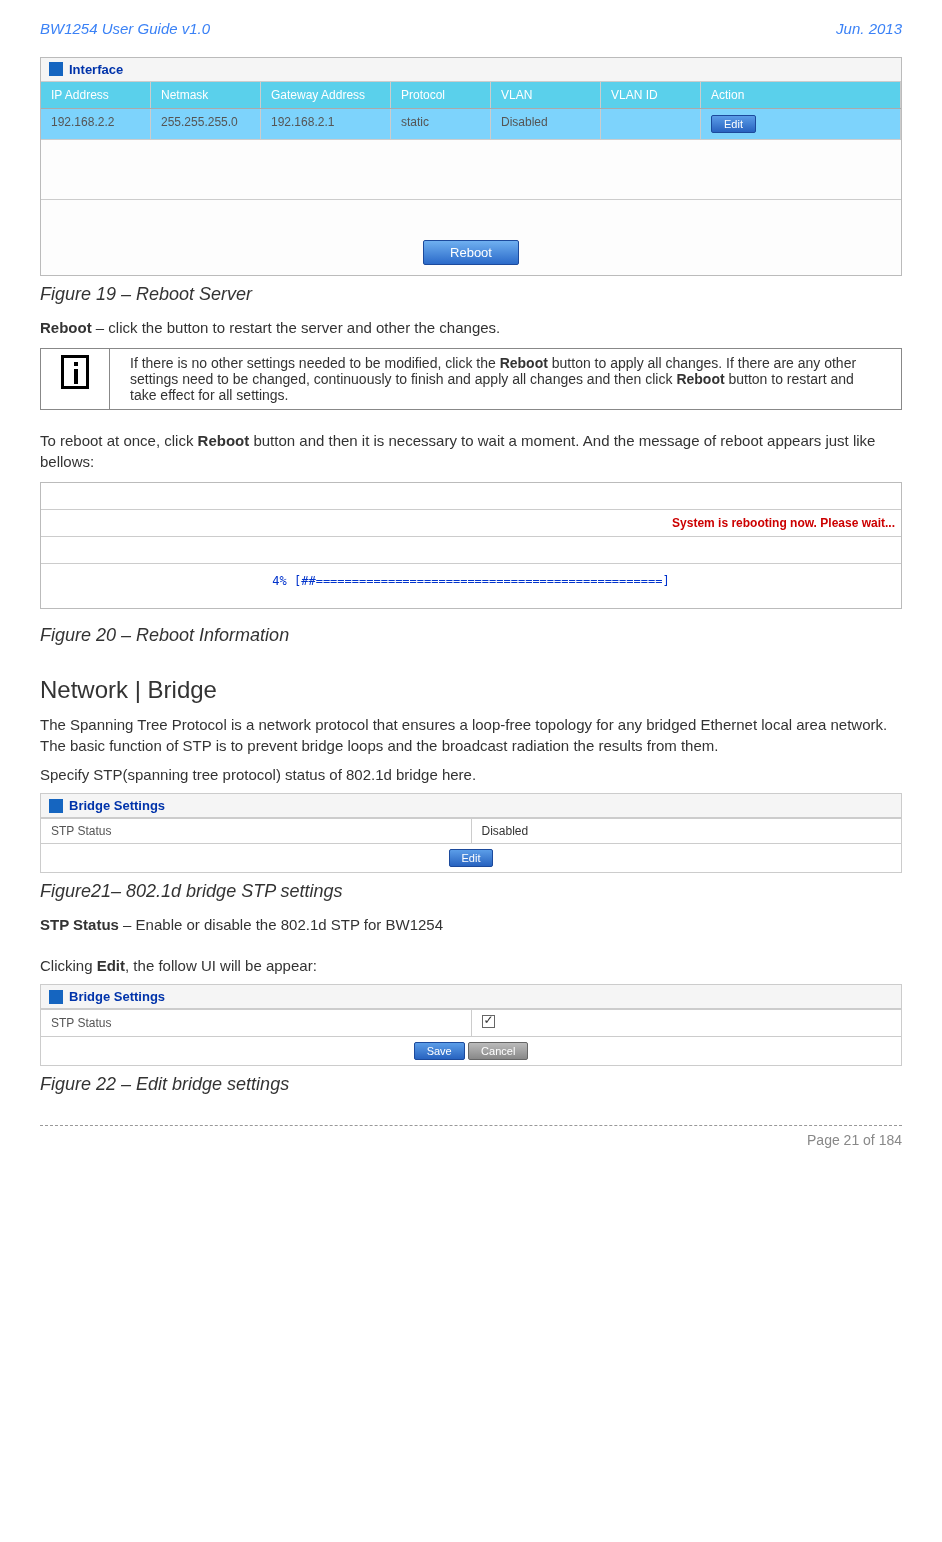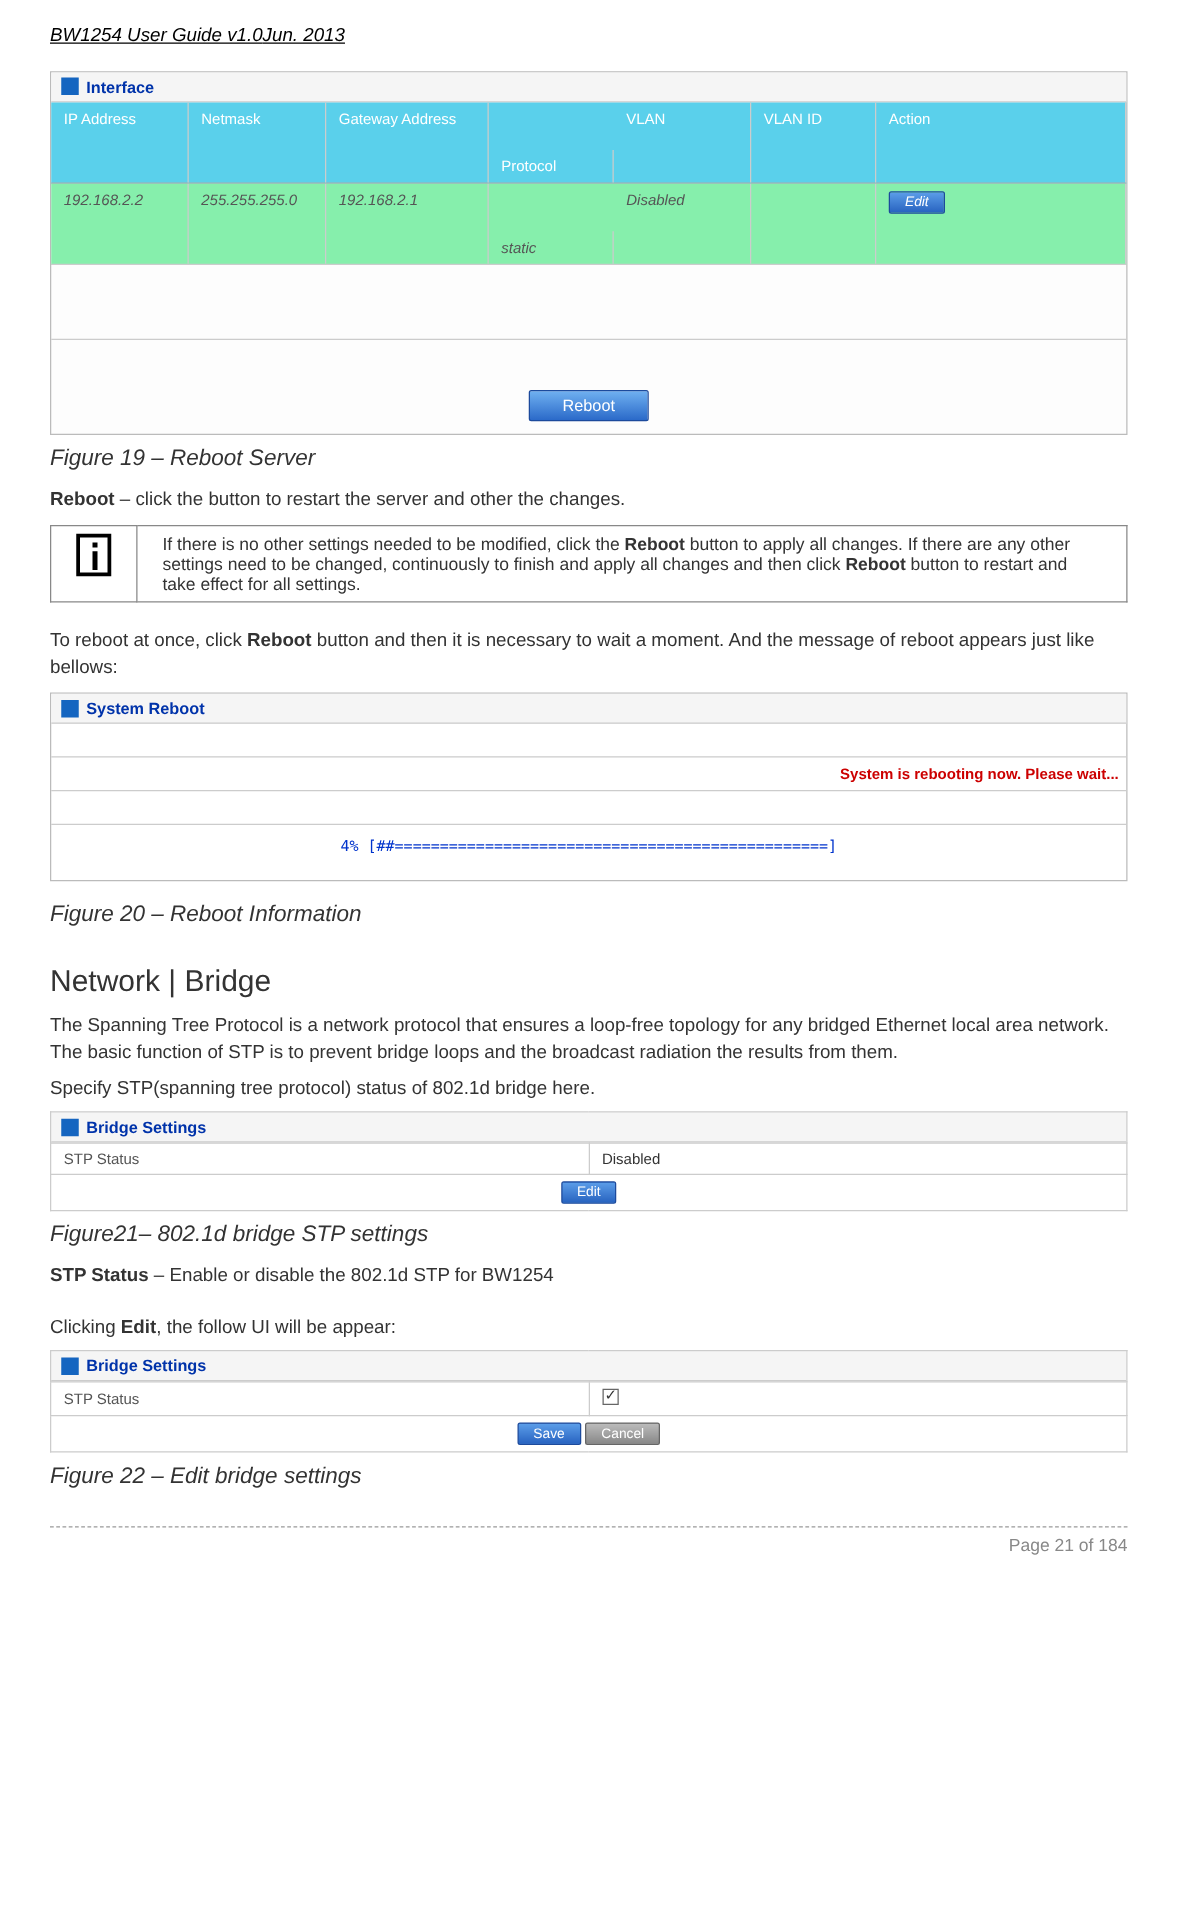--- a/index.html
+++ b/index.html
@@ -7,26 +7,25 @@
       font-family: Arial, Helvetica, sans-serif;
       font-size: 14px;
       color: #333;
       background: #fff;
       width: 942px;
       margin: 0 auto;
       padding: 20px 40px;
     }
     .header-row {
       display: flex;
-      justify-content: flex-start;
-      color: #000000;
+      justify-content: space-between;
+      color: #3b82f6;
       font-style: italic;
       margin-bottom: 20px;
       font-size: 15px;
-      text-decoration: underline;
     }
     .screenshot-box {
       border: 1px solid #bbb;
       background: #fdfdfd;
     }
     .panel-header {
       background: #f5f5f5;
       border-bottom: 1px solid #ccc;
       padding: 4px 8px;
       display: flex;
@@ -49,31 +48,30 @@
       font-size: 12px;
       border-bottom: 1px solid #aaa;
     }
     .table-header-row > div, .table-data-row > div {
       padding: 6px 10px;
       border-right: 1px solid #ccc;
     }
     .col-ip { width: 110px; }
     .col-netmask { width: 110px; }
     .col-gateway { width: 130px; }
-    .col-protocol { width: 100px; margin-top: 38px; }
+    .col-protocol { width: 100px; }
     .col-vlan { width: 110px; }
     .col-vlanid { width: 100px; }
     .col-action { flex: 1; }
     .table-data-row {
       display: flex;
       font-size: 12px;
       color: #555;
-      background: #86efac;
+      background: #7dd3fc;
       border-bottom: 1px solid #ccc;
-      font-style: italic;
     }
     .btn-ui {
       display: inline-block;
       background: linear-gradient(#5b9de8, #2863c0);
       color: #fff;
       font-size: 11px;
       padding: 2px 12px;
       border: 1px solid #1c4a9c;
       border-radius: 2px;
       text-align: center;
@@ -272,24 +270,20 @@
     </td>
   </tr>
 </tbody>
   </table>
 
 <p class="body-text" style="margin-top:20px;">
   <span>To reboot at once, click </span><b>Reboot</b><span> button and then it is necessary to wait a moment. And the message of reboot appears just like bellows:</span>
 </p>
 
 <div class="reboot-screenshot">
-  <div class="panel-header-thin">
-    <span class="panel-icon"></span>
-    <span>System Reboot</span>
-  </div>
   <div class="reboot-inner-row">&nbsp;</div>
   <div class="reboot-inner-row reboot-status">System is rebooting now. Please wait...</div>
   <div class="reboot-inner-row">&nbsp;</div>
   <div class="progress-text">4% [##================================================]</div>
 </div>
 
 <div class="fig-caption" style="margin-top:16px;">Figure 20 – Reboot Information</div>
 
 <h2 class="section-title">Network | Bridge</h2>
 <p class="body-text">The Spanning Tree Protocol is a network protocol that ensures a loop-free topology for any bridged Ethernet local area network. The basic function of STP is to prevent bridge loops and the broadcast radiation the results from them.</p>

